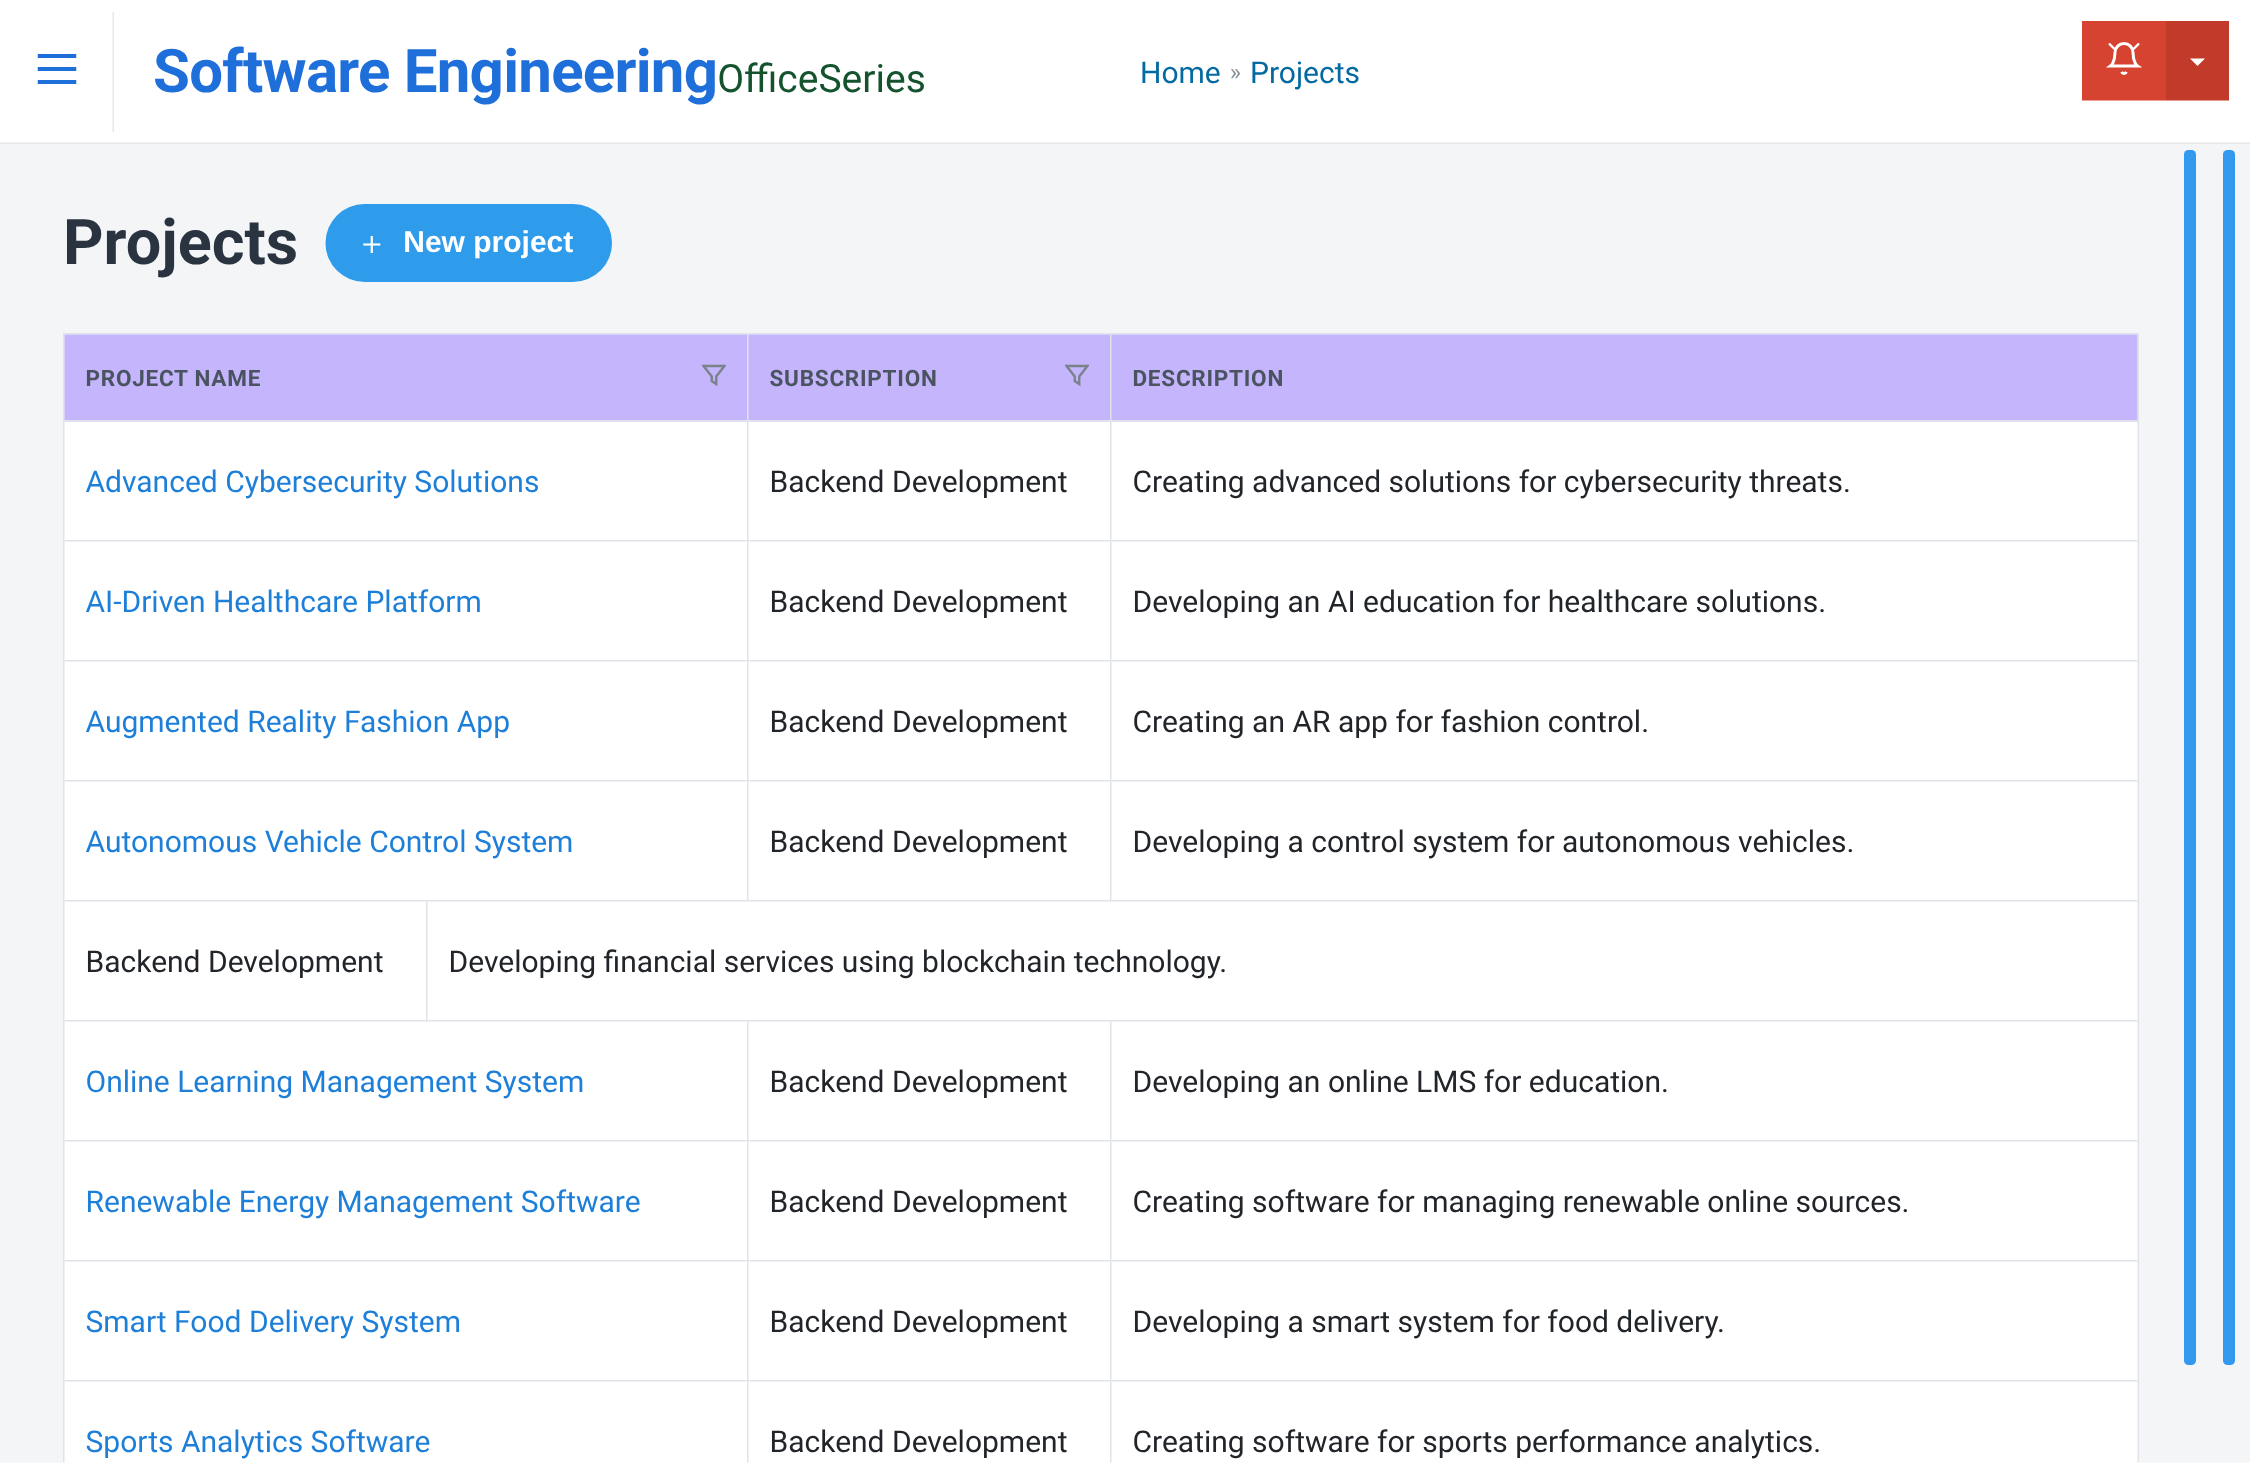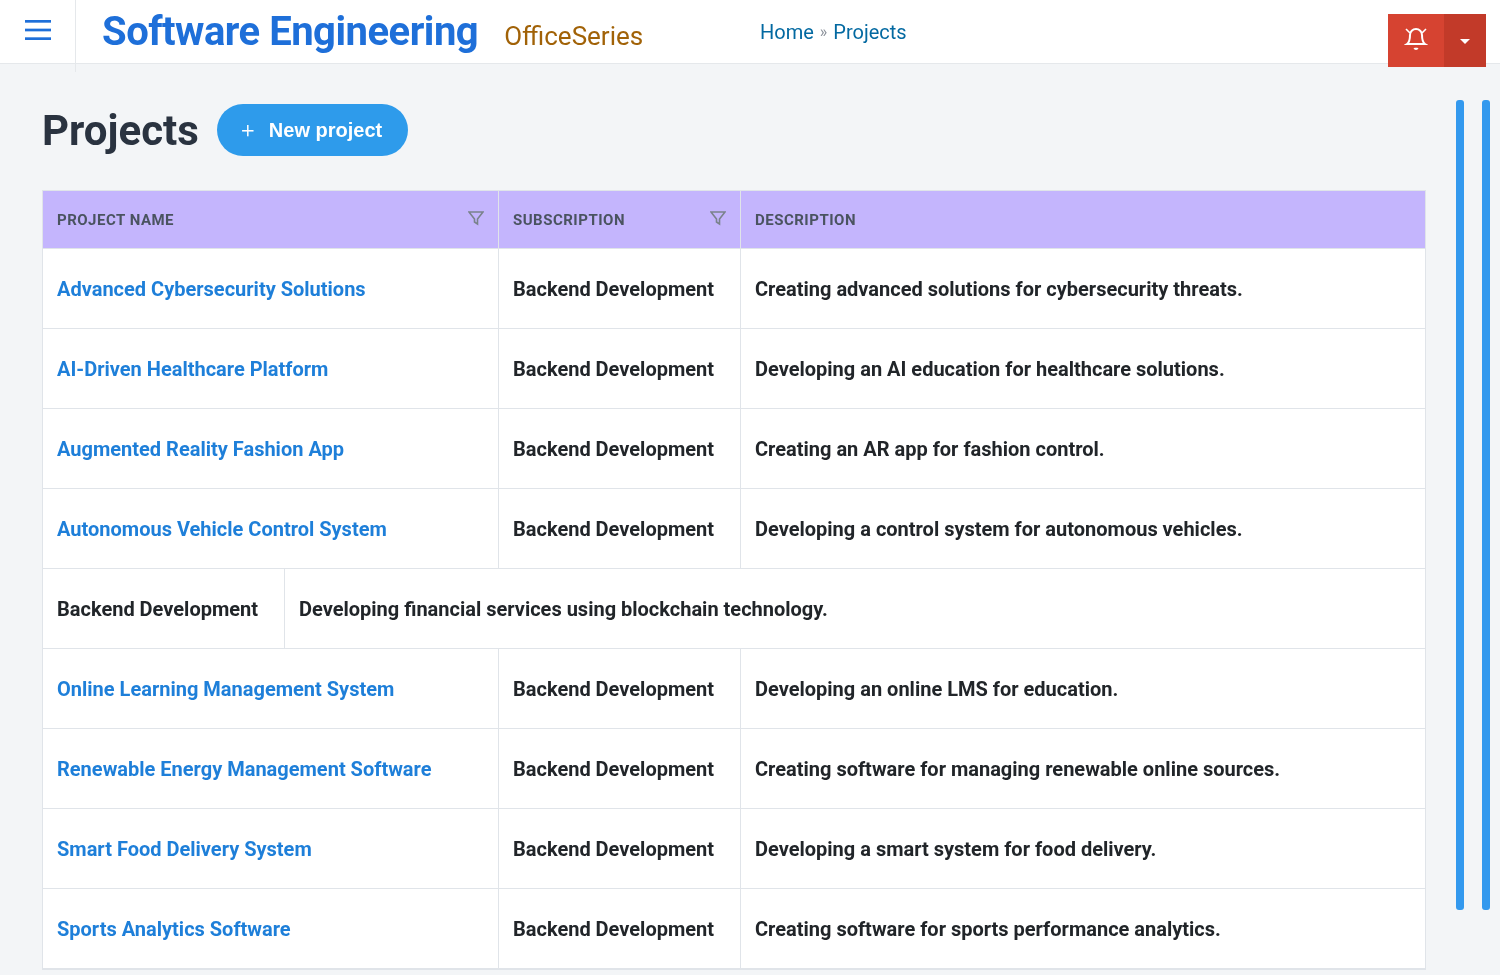--- a/index.html
+++ b/index.html
@@ -7,21 +7,21 @@
   font-family: -apple-system, BlinkMacSystemFont, "Segoe UI", Roboto, "Helvetica Neue", Arial, sans-serif;
   background: #f3f5f7;
   color: #212529;
   width: 1500px;
   height: 975px;
   overflow: hidden;
   position: relative;
 }
 .header {
   background: #fff;
-  height: 64px;
+  height: 96px;
   display: flex;
   align-items: center;
   border-bottom: 1px solid #e5e8eb;
   position: relative;
 }
 .menu-btn {
   width: 76px;
   height: 80px;
   display: flex;
   align-items: center;
@@ -36,22 +36,22 @@
   padding-left: 26px;
 }
 .brand-main {
   font-size: 40px;
   font-weight: 700;
   color: #1e6fd9;
   letter-spacing: -0.5px;
 }
 .brand-sub {
   font-size: 26px;
-  color: #a16207;
-  margin-left: 26px;
+  color: #14532d;
+  margin-left: 0;
   font-weight: 400;
 }
 .breadcrumb {
   position: absolute;
   left: 760px;
   top: 50%;
   transform: translateY(-50%);
   display: flex;
   align-items: center;
   font-size: 20px;
@@ -143,21 +143,20 @@
   display: flex;
   border-bottom: 1px solid #e0e4e9;
   height: 80px;
 }
 .td {
   display: flex;
   align-items: center;
   padding: 0 14px;
   font-size: 20px;
   color: #212529;
-  font-weight: bold;
 }
 .td.col-name { border-right: 1px solid #e0e4e9; }
 .td.col-sub  { border-right: 1px solid #e0e4e9; }
 .td.col-name a { color: #1e7fd9; text-decoration: none; cursor: pointer; }
 .scrollbar-v {
   position: absolute;
   right: 10px;
   top: 100px;
   width: 8px;
   height: 810px;

